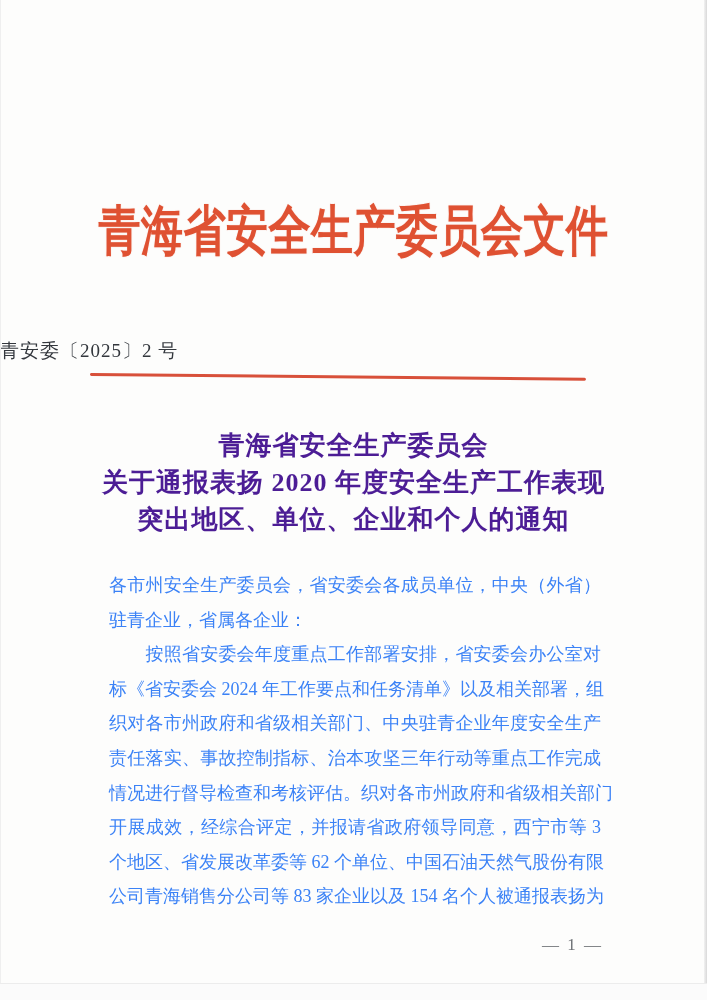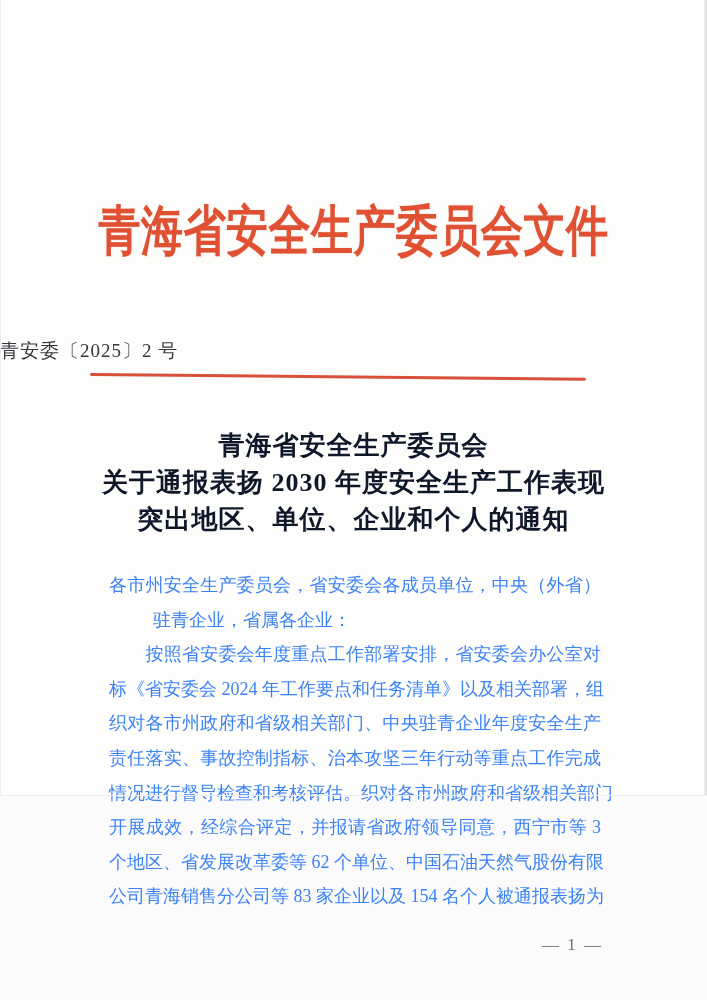--- a/index.html
+++ b/index.html
@@ -8,21 +8,21 @@
     width: 707px;
     height: 1000px;
     background: #fbfbfb;
     overflow: hidden;
     font-family: "Liberation Serif", "DejaVu Serif", serif;
   }
 
   .page {
     position: relative;
     width: 707px;
-    height: 796px;
+    height: 984px;
     background: #fdfdfc;
     color: #3a3a3a;
   }
 
   
   .edge-right {
     position: absolute;
     top: 0; right: 0;
     width: 3px; height: 100%;
     background: linear-gradient(to right, #f2f2f2, #d9d9d9);
@@ -92,21 +92,21 @@
     position: absolute;
     top: 427px;
     left: 0;
     width: 100%;
     text-align: center;
   }
   .title-line {
     font-size: 26px;
     font-weight: bold;
     line-height: 37px;
-    color: #0f172a;
+    color: #4c1d95;
     letter-spacing: 1px;
     white-space: nowrap;
   }
 
   
   .body-block {
     position: absolute;
     top: 568px;
     left: 109px;
     width: 492px;
@@ -115,21 +115,20 @@
     font-size: 18px;
     line-height: 34.6px;
     color: #3b82f6;
     text-align: justify;
     text-align-last: justify;
     white-space: nowrap;
   }
   .body-line.short {
     text-align: left;
     text-align-last: left;
-    margin-left: 44px;
   }
 
   
   .page-number {
     position: absolute;
     top: 934px;
     right: 104px;
     font-size: 17px;
     line-height: 22px;
     color: #6f7276;
@@ -145,21 +144,21 @@
   <div class="letterhead">
     <span class="letterhead-text">青海省安全生产委员会文件</span>
   </div>
 
   <div class="doc-number">青安委〔2025〕2 号</div>
 
   <div class="red-line"></div>
 
   <div class="title">
     <div class="title-line">青海省安全生产委员会</div>
-    <div class="title-line">关于通报表扬 2030 年度安全生产工作表现</div>
+    <div class="title-line">关于通报表扬 2020 年度安全生产工作表现</div>
     <div class="title-line">突出地区、单位、企业和个人的通知</div>
   </div>
 
   <div class="body-block">
     <div class="body-line">各市州安全生产委员会，省安委会各成员单位，中央（外省）</div>
     <div class="body-line short">驻青企业，省属各企业：</div>
     <div class="body-line">　　按照省安委会年度重点工作部署安排，省安委会办公室对</div>
     <div class="body-line">标《省安委会 2024 年工作要点和任务清单》以及相关部署，组</div>
     <div class="body-line">织对各市州政府和省级相关部门、中央驻青企业年度安全生产</div>
     <div class="body-line">责任落实、事故控制指标、治本攻坚三年行动等重点工作完成</div>

